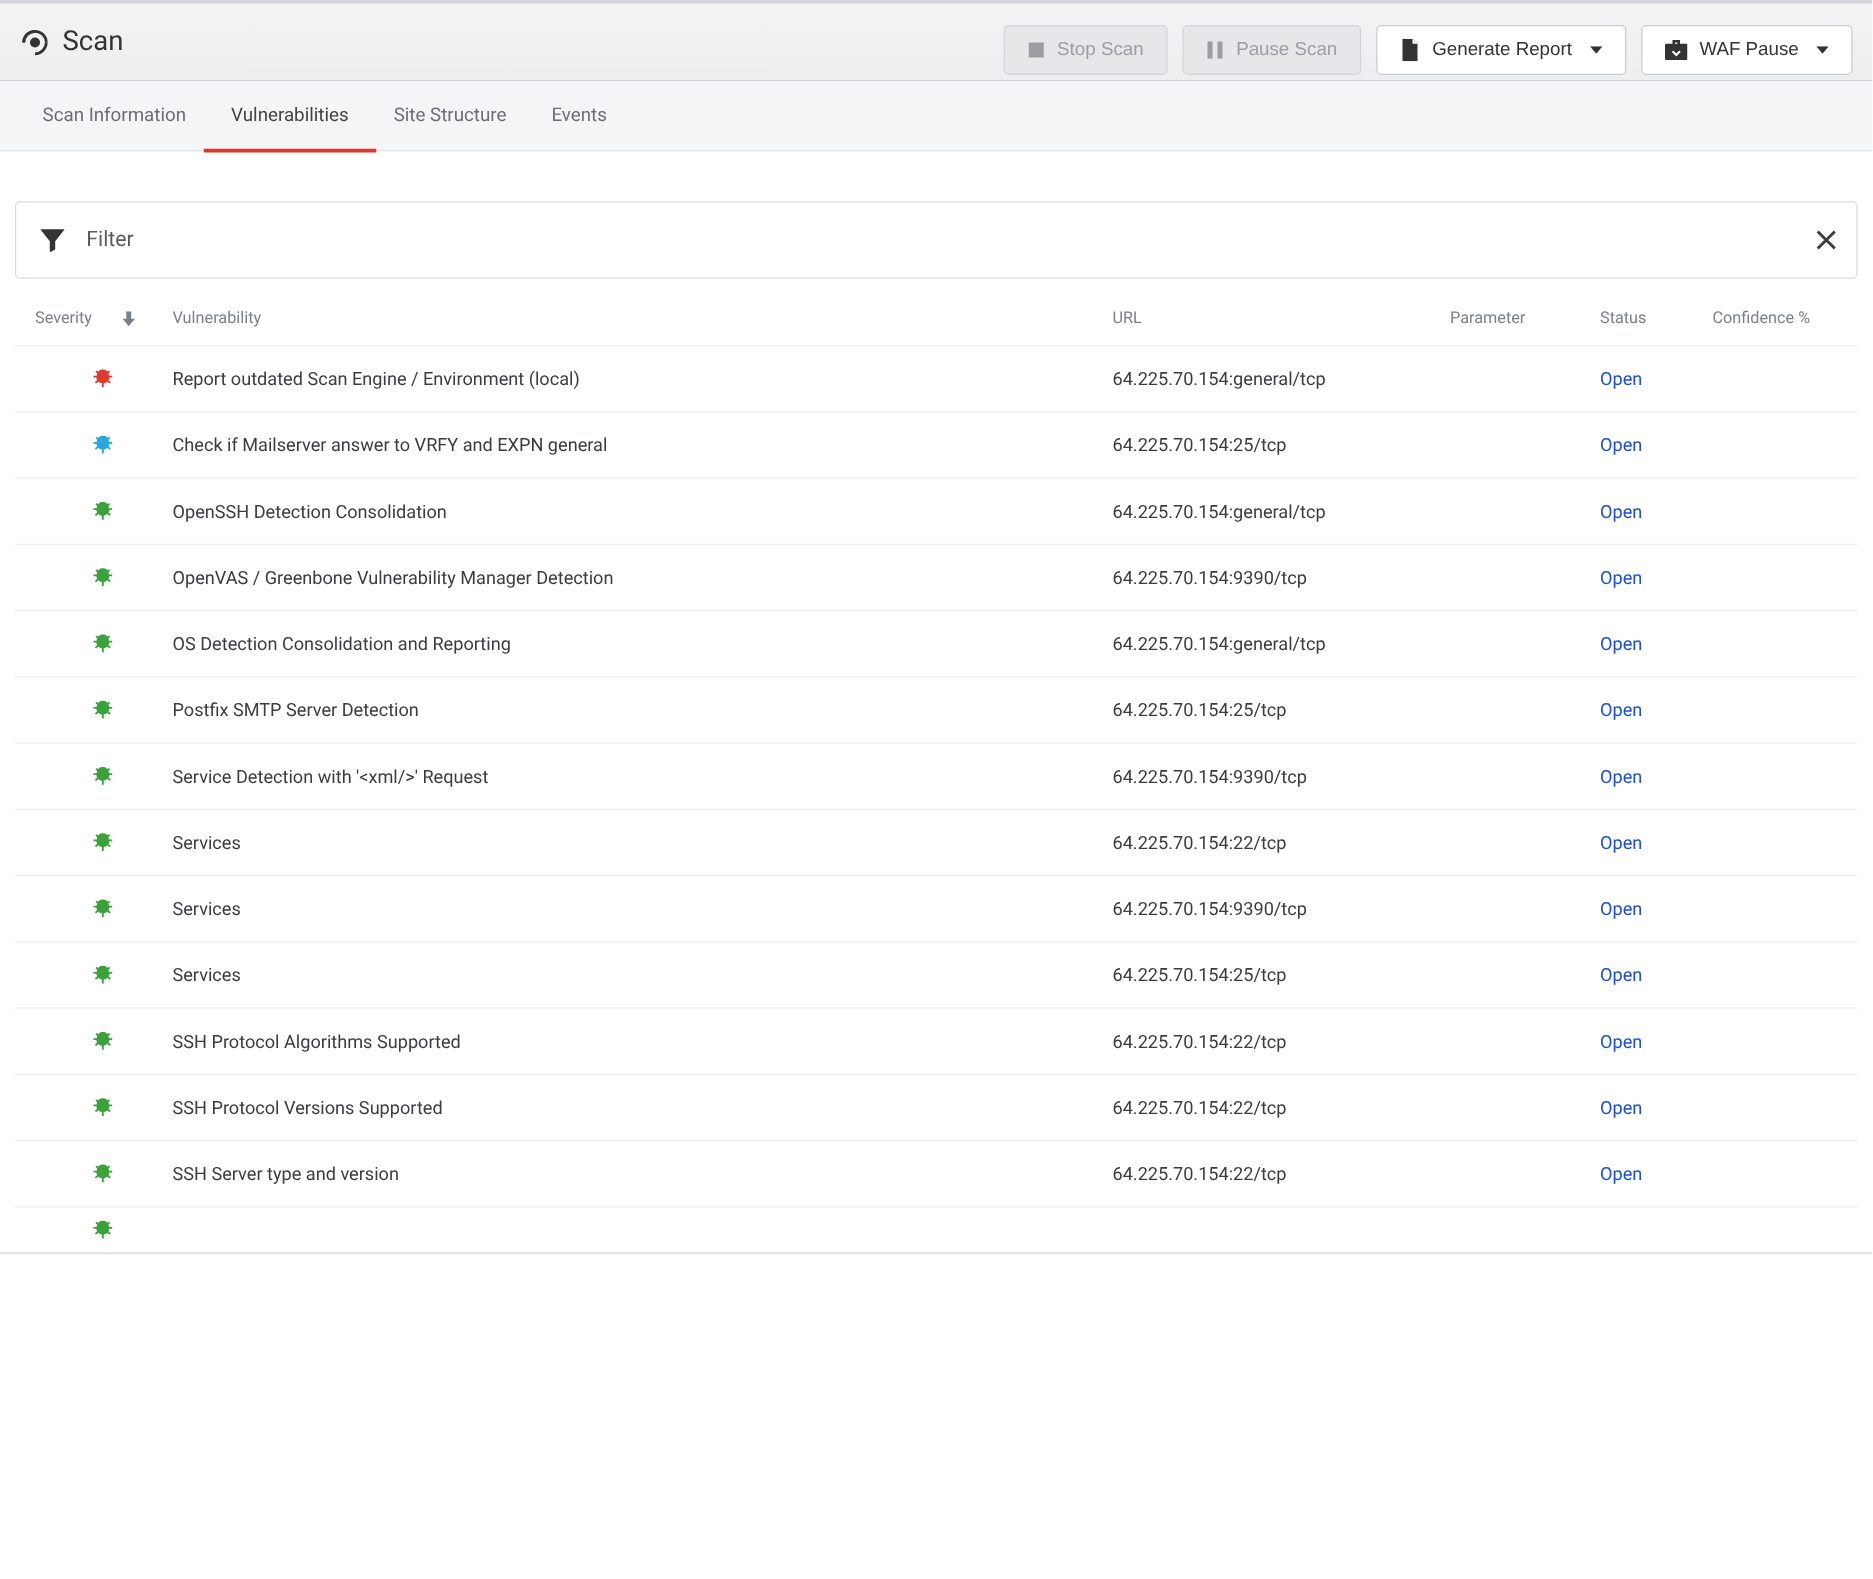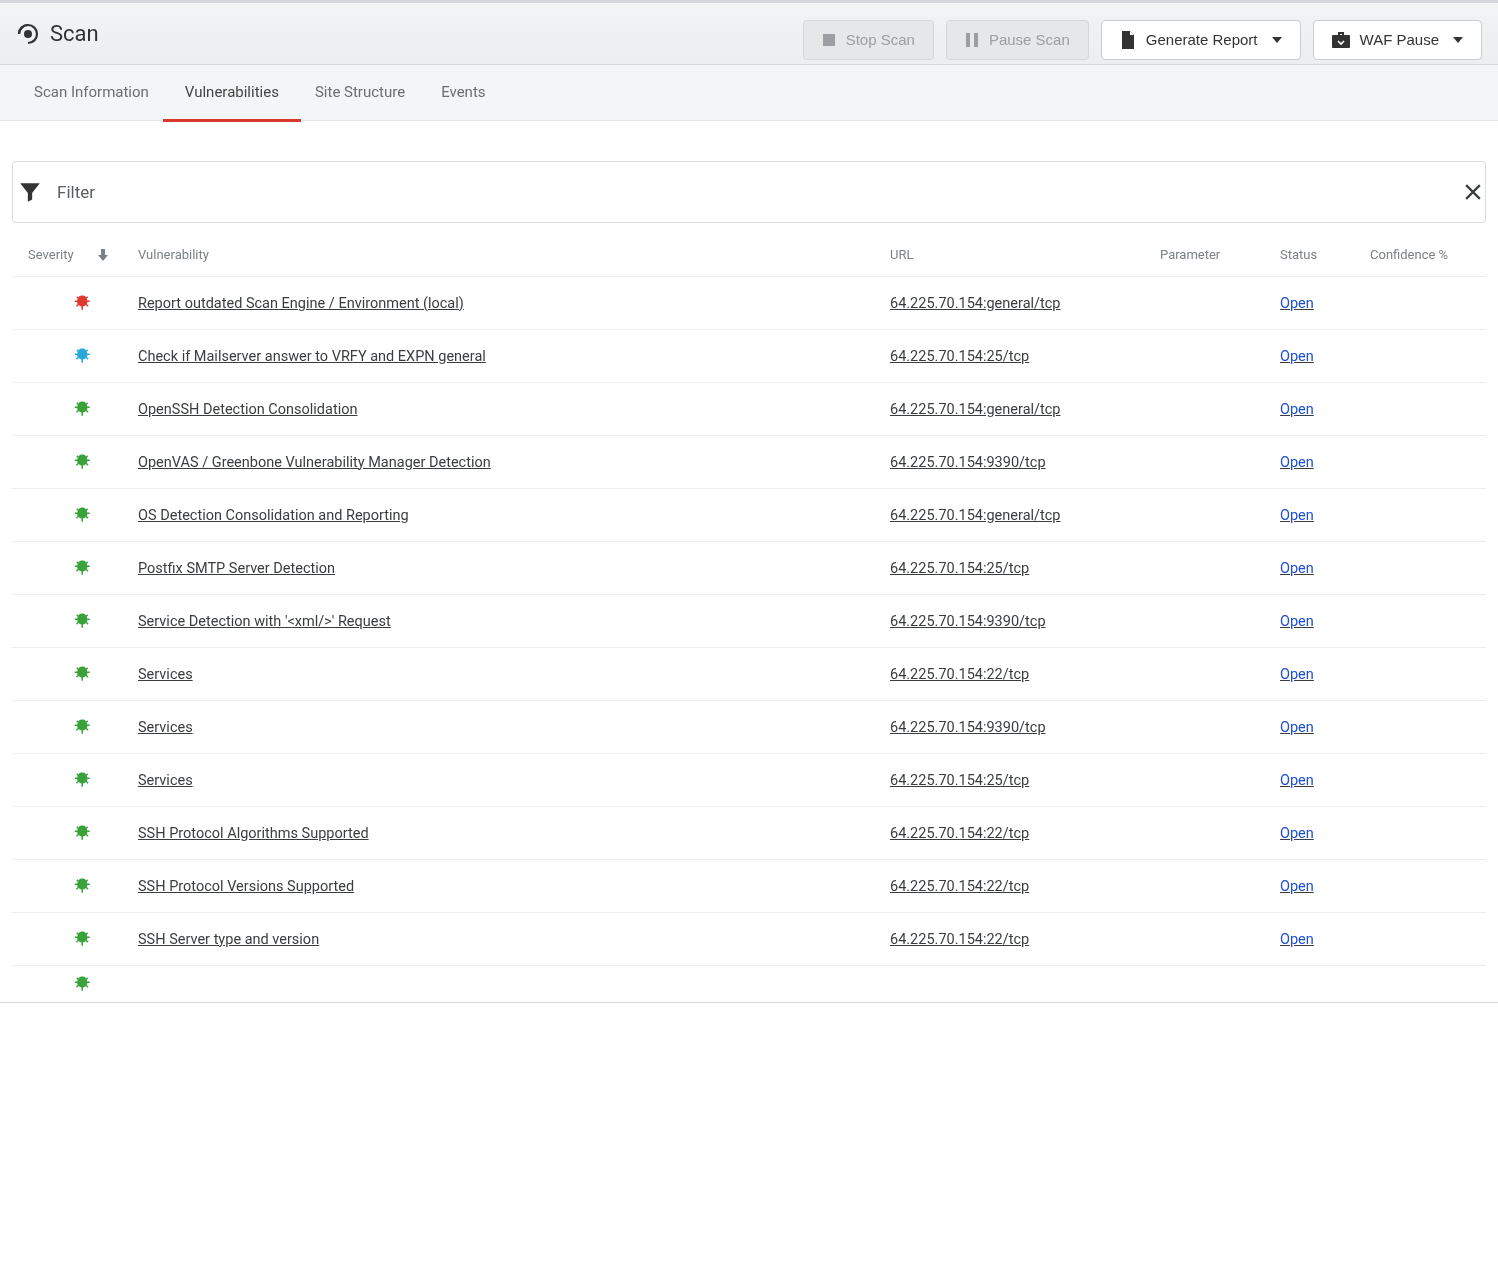--- a/index.html
+++ b/index.html
@@ -42,21 +42,21 @@
   .tab { color: #6a6f75; font-size: 15px; padding: 18px 0 16px; position: relative; cursor: pointer; }
   .tab.active { color: #444; }
   .tab.active::after {
     content: ""; position: absolute; left: -22px; right: -22px; bottom: -2px;
     height: 3px; background: #d7392f;
   }
   .content { padding: 40px 12px 0 12px; }
   .filter {
     display: flex; align-items: center;
     border: 1px solid #d9dcdf; border-radius: 4px;
-    height: 62px; padding: 0 4px;
+    height: 62px; padding: 0 16px;
     color: #5d6166;
   }
   .filter .funnel { width: 26px; height: 26px; margin-right: 14px; color: #333; }
   .filter-text { font-size: 17px; color: #5a5d61; }
   .filter .close { margin-left: auto; width: 16px; height: 16px; color: #3b3e41; cursor: pointer; }
   .table-head {
     display: grid;
     grid-template-columns: 110px 1fr 270px 120px 90px 100px;
     align-items: center;
     padding: 24px 16px 14px 16px;
@@ -66,21 +66,20 @@
   .rows { border-top: 1px solid #eceef0; }
   .row {
     display: grid;
     grid-template-columns: 110px 1fr 270px 120px 90px 100px;
     align-items: center;
     height: 53px;
     padding: 0 16px;
     border-bottom: 1px solid #eceef0;
     color: #3a3d40;
     font-size: 14.5px;
-    text-decoration: underline;
   }
   .row .sev { display: flex; justify-content: center; }
   .bug { width: 18px; height: 18px; }
   .bug.red { color: #e03a2f; }
   .bug.blue { color: #28a7d9; }
   .bug.green { color: #3aa23a; }
   .col-status { color: #1d4ed8; }
   .partial-row { height: 36px; border-bottom: none; overflow: hidden; }
   svg { display: block; }
 </style>

